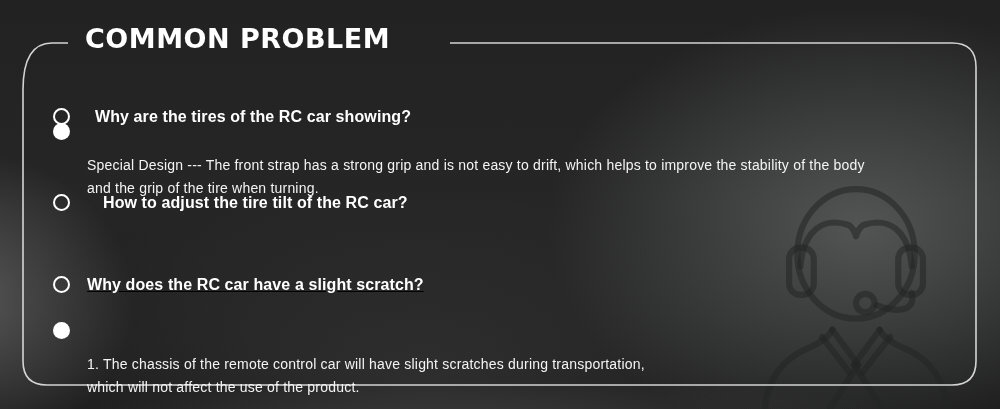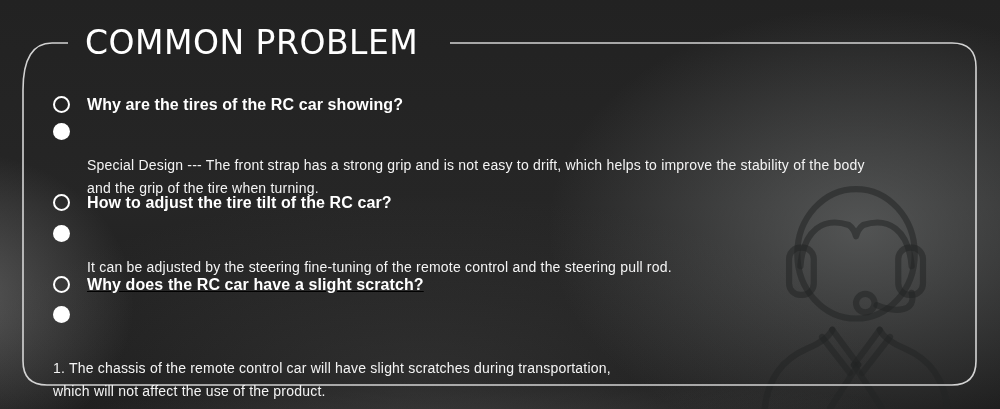--- a/index.html
+++ b/index.html
@@ -11,21 +11,21 @@
     background:
       radial-gradient(480px 340px at 86% 56%, rgba(128,131,131,0.50) 0%, rgba(128,131,131,0) 65%),
       radial-gradient(300px 260px at -4% 74%, rgba(168,168,168,0.42) 0%, rgba(168,168,168,0) 58%),
       radial-gradient(700px 280px at 42% 92%, rgba(115,115,115,0.20) 0%, rgba(0,0,0,0) 65%),
       radial-gradient(620px 60px at 50% 103%, rgba(130,130,130,0.18) 0%, rgba(0,0,0,0) 70%),
       linear-gradient(180deg, #222222 0%, #262626 50%, #1b1b1b 100%);
   }
   .page-title{
     position:absolute;left:85px;top:23px;
     font-family:"DejaVu Sans","Liberation Sans",sans-serif;
-    font-weight:normal;font-size:33px;letter-spacing:0.5px;
+    font-weight:bold;font-size:27px;letter-spacing:0.5px;
     color:#ffffff;white-space:nowrap;
   }
   .border-svg,.agent-svg{position:absolute;left:0;top:0;pointer-events:none;}
   .agent-wrap{position:absolute;left:752px;top:186px;width:206px;height:226px;}
   .qa-row{
     position:absolute;left:53px;
     display:flex;align-items:flex-start;
   }
   .bullet{
     flex:0 0 auto;width:17px;height:17px;border-radius:50%;
@@ -71,42 +71,38 @@
       <path d="M 103 174 L 76 216"></path>
     </svg>
   </div>
 
   <svg class="border-svg" width="1000" height="409" viewBox="0 0 1000 409">
     <path d="M 450 43 L 952 43 Q 976 43 976 67 L 976 361 Q 976 385 952 385 L 47 385 Q 23 385 23 361 L 23 90 Q 23 43 52 43 L 68 43" fill="none" stroke="#dcdcdc" stroke-width="1.6" stroke-opacity="0.95"></path>
   </svg>
 
   <div class="page-title">COMMON PROBLEM</div>
 
-  <div class="qa-row" style="top:94px;">
+  <div class="qa-row" style="top:106px;gap:8px;">
     <span class="bullet q"></span>
     <span class="q-text">Why are the tires of the RC car showing?</span>
   </div>
   <div class="qa-row" style="top:120px;">
     <span class="bullet a"></span>
     <span class="a-text">Special Design --- The front strap has a strong grip and is not easy to drift, which helps to improve the stability of the body
 and the grip of the tire when turning.</span>
   </div>
 
-  <div class="qa-row" style="top:192px;">
+  <div class="qa-row" style="top:192px;gap:16px;">
     <span class="bullet q"></span>
     <span class="q-text">How to adjust the tire tilt of the RC car?</span>
-  </div>
-  <div class="qa-row" style="top:222px;">
-    <span class="bullet a"></span>
-    <span class="a-text">It can be adjusted by the steering fine-tuning of the remote control and the steering pull rod.</span>
   </div>
 
   <div class="qa-row" style="top:274px;text-decoration:underline;">
     <span class="bullet q"></span>
     <span class="q-text">Why does the RC car have a slight scratch?</span>
   </div>
-  <div class="qa-row" style="top:303px;flex-direction:column;">
+  <div class="qa-row" style="top:319px;">
     <span class="bullet a"></span>
     <span class="a-text">1. The chassis of the remote control car will have slight scratches during transportation,
 which will not affect the use of the product.</span>
   </div>
 
 </div>
 
 </body></html>

